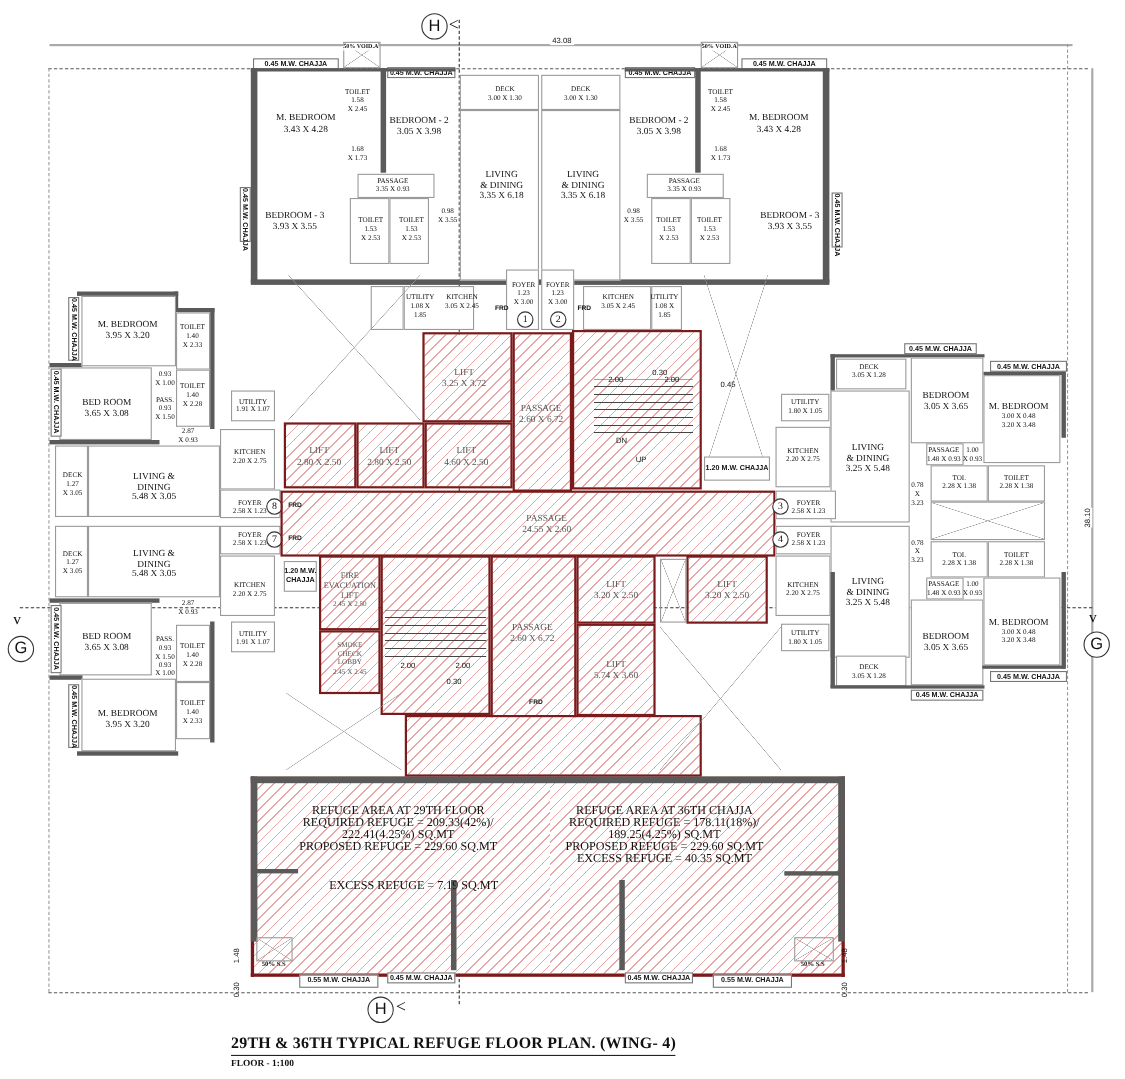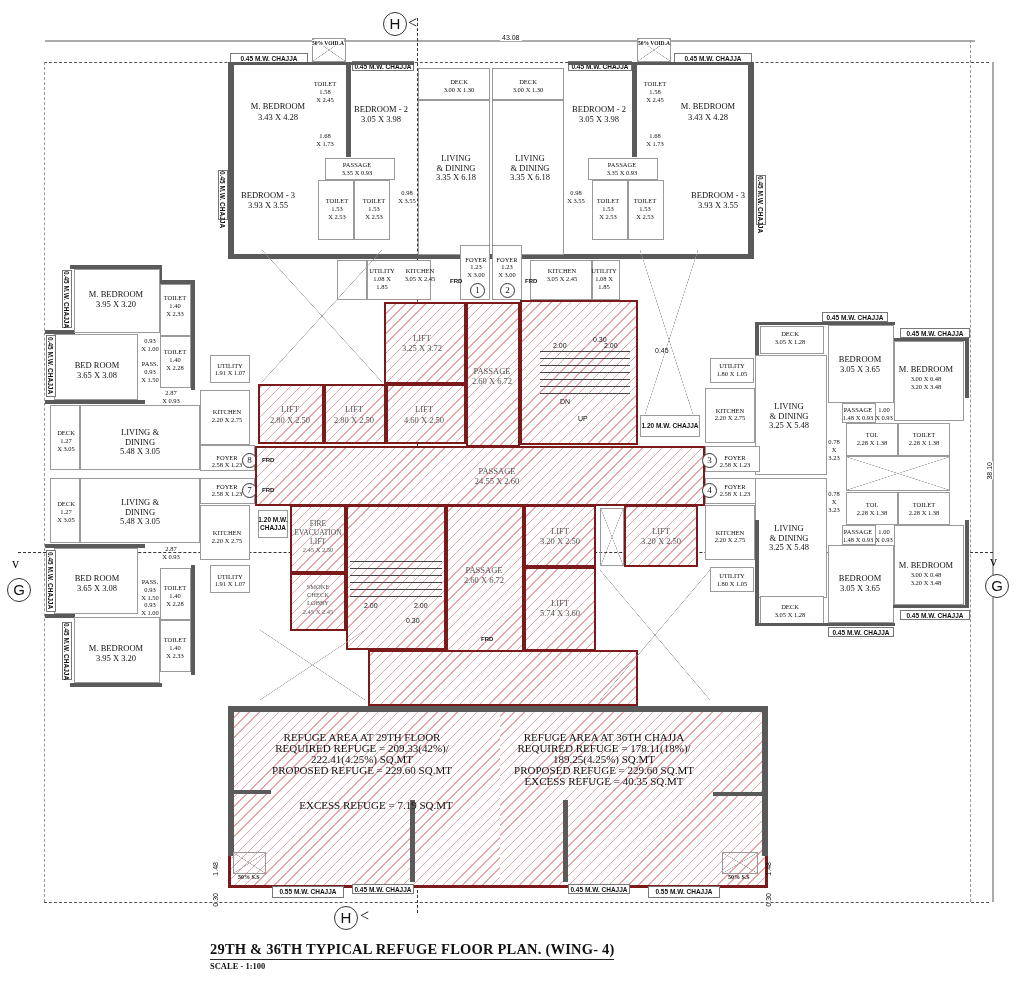--- a/index.html
+++ b/index.html
@@ -459,13 +459,13 @@
 <div class="chajja" style="left:352px;top:884px;width:62px;height:10px;">0.45 M.W. CHAJJA</div>
 <div class="chajja" style="left:568px;top:884px;width:62px;height:10px;">0.45 M.W. CHAJJA</div>
 <div class="chajja" style="left:648px;top:886px;width:72px;height:12px;">0.55 M.W. CHAJJA</div>
 
 <div class="dimtxt vert" style="left:212px;top:862px;">1.48</div>
 <div class="dimtxt vert" style="left:212px;top:893px;">0.30</div>
 <div class="dimtxt vert" style="left:765px;top:862px;">1.48</div>
 <div class="dimtxt vert" style="left:765px;top:893px;">0.30</div>
 
 <div class="title">29TH &amp; 36TH TYPICAL REFUGE FLOOR PLAN. (WING- 4)</div>
-<div class="scale">SCALE - 1:100</div>
+<div class="scale">FLOOR - 1:100</div>
 
 </body></html>

